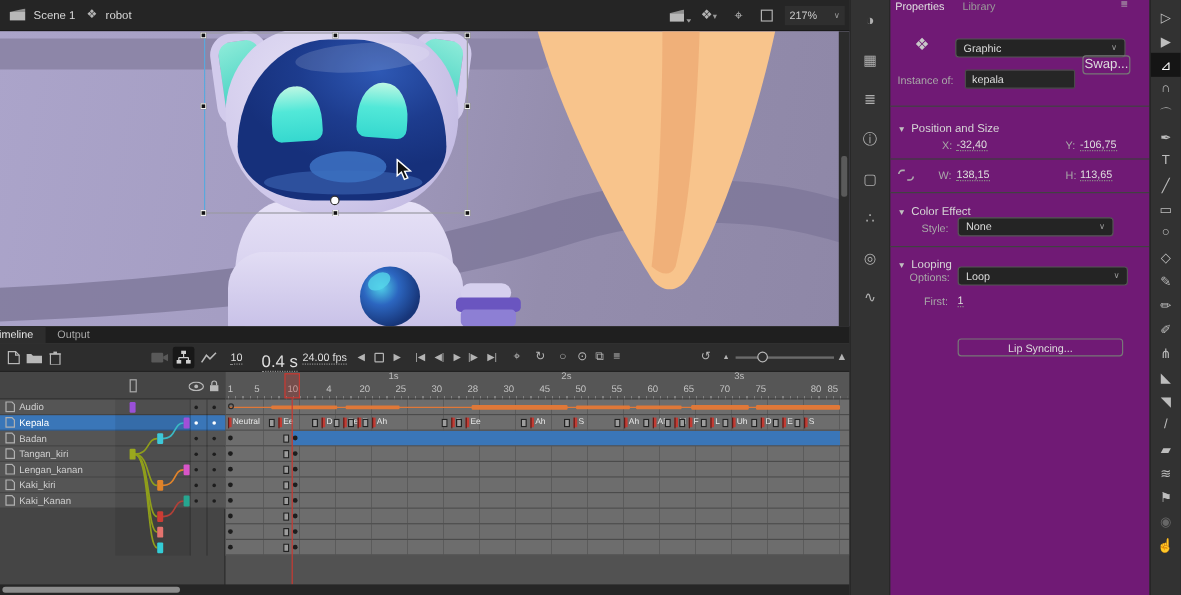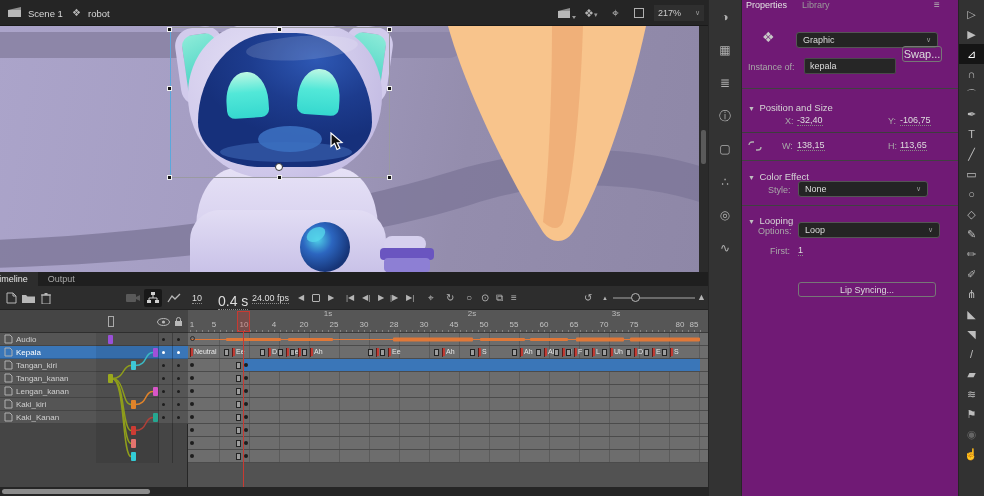--- a/index.html
+++ b/index.html
@@ -209,29 +209,29 @@
               <path d="M1 1 h5 l2 2 v6 h-7 z" fill="none" stroke="#b0b0b0"></path>
             </svg>
             <span class="nm">Kepala</span>
             <div style="position: absolute; left: 162px; top: 5px; width: 3px; height: 3px; border-radius: 50%; background: rgb(255, 255, 255);"></div>
             <div style="position: absolute; left: 177px; top: 5px; width: 3px; height: 3px; border-radius: 50%; background: rgb(255, 255, 255);"></div>
           </div>
           <div class="lrow">
             <svg width="9" height="10" style="margin-left:4px;flex:none">
               <path d="M1 1 h5 l2 2 v6 h-7 z" fill="none" stroke="#b0b0b0"></path>
             </svg>
-            <span class="nm">Tangan_kiri</span>
+            <span class="nm">Badan</span>
             <div style="position: absolute; left: 162px; top: 5px; width: 3px; height: 3px; border-radius: 50%; background: rgb(29, 29, 29);"></div>
             <div style="position: absolute; left: 177px; top: 5px; width: 3px; height: 3px; border-radius: 50%; background: rgb(29, 29, 29);"></div>
           </div>
           <div class="lrow">
             <svg width="9" height="10" style="margin-left:4px;flex:none">
               <path d="M1 1 h5 l2 2 v6 h-7 z" fill="none" stroke="#b0b0b0"></path>
             </svg>
-            <span class="nm">Tangan_kanan</span>
+            <span class="nm">Tangan_kiri</span>
             <div style="position: absolute; left: 162px; top: 5px; width: 3px; height: 3px; border-radius: 50%; background: rgb(29, 29, 29);"></div>
             <div style="position: absolute; left: 177px; top: 5px; width: 3px; height: 3px; border-radius: 50%; background: rgb(29, 29, 29);"></div>
           </div>
           <div class="lrow">
             <svg width="9" height="10" style="margin-left:4px;flex:none">
               <path d="M1 1 h5 l2 2 v6 h-7 z" fill="none" stroke="#b0b0b0"></path>
             </svg>
             <span class="nm">Lengan_kanan</span>
             <div style="position: absolute; left: 162px; top: 5px; width: 3px; height: 3px; border-radius: 50%; background: rgb(29, 29, 29);"></div>
             <div style="position: absolute; left: 177px; top: 5px; width: 3px; height: 3px; border-radius: 50%; background: rgb(29, 29, 29);"></div>

